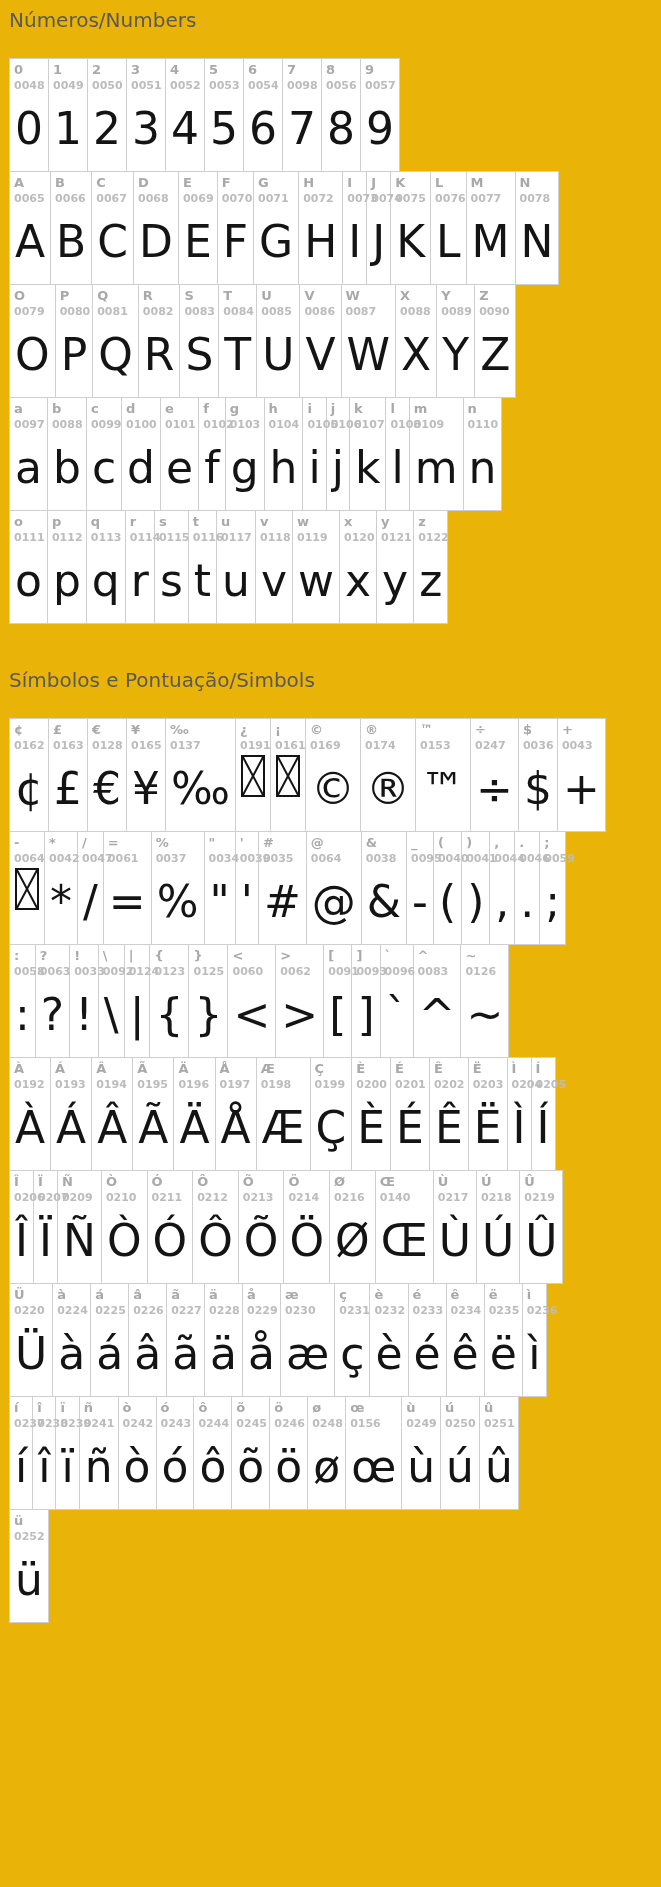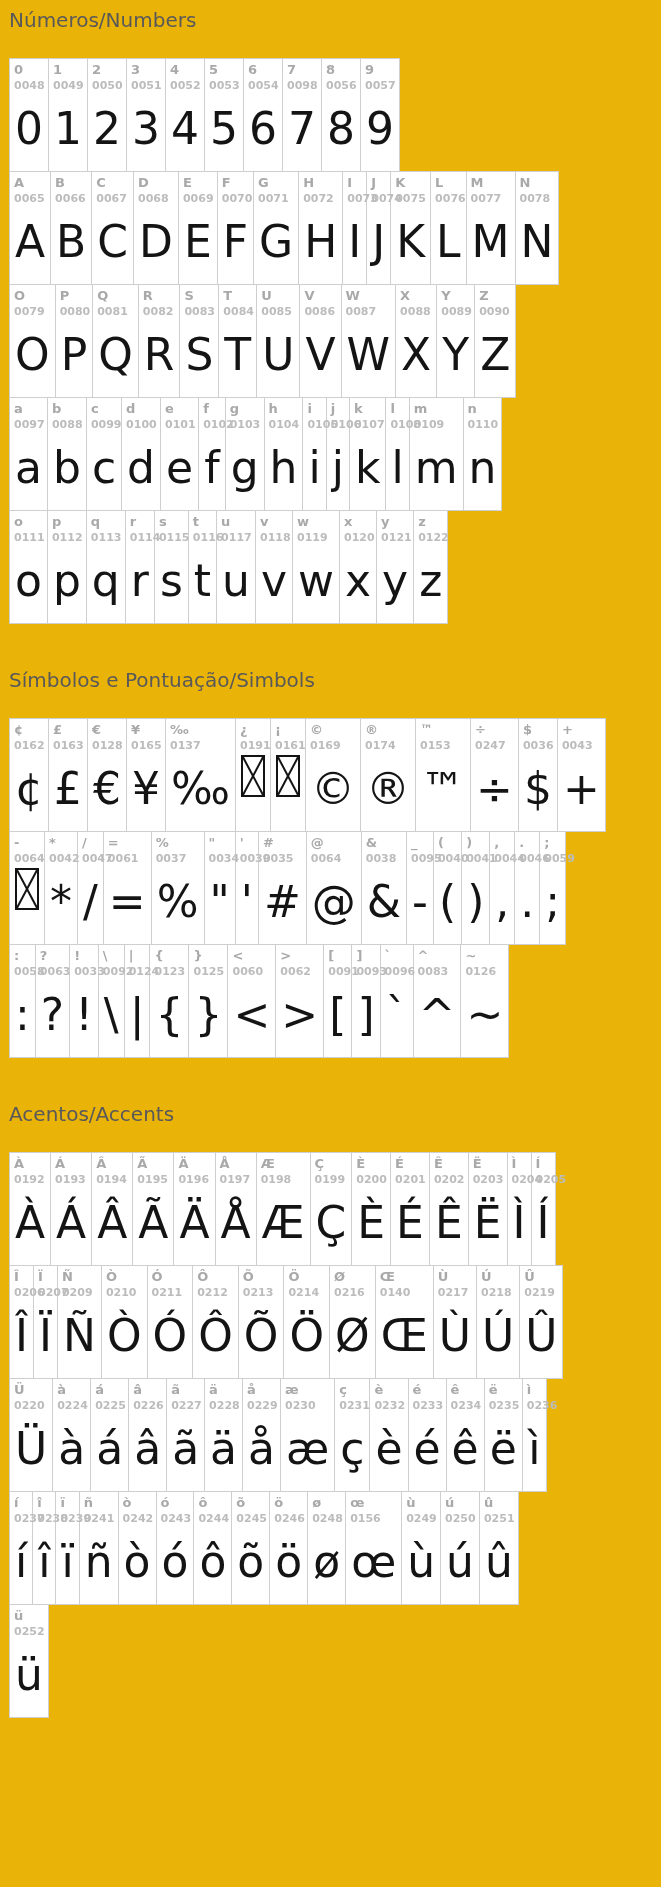--- a/index.html
+++ b/index.html
@@ -652,21 +652,20 @@
             </div>
             <div class="cell">
               <span class="ref">~</span>
               <span class="code">0126</span>
               <div class="glyph">~</div>
             </div>
           </div>
         </div>
       </div>
       <div class="section">
-        <h2 class="section-title">Acentos/Accents</h2>
         <div class="charmap">
           <div class="charmap-row">
             <div class="cell">
               <span class="ref">À</span>
               <span class="code">0192</span>
               <div class="glyph">À</div>
             </div>
             <div class="cell">
               <span class="ref">Á</span>
               <span class="code">0193</span>

